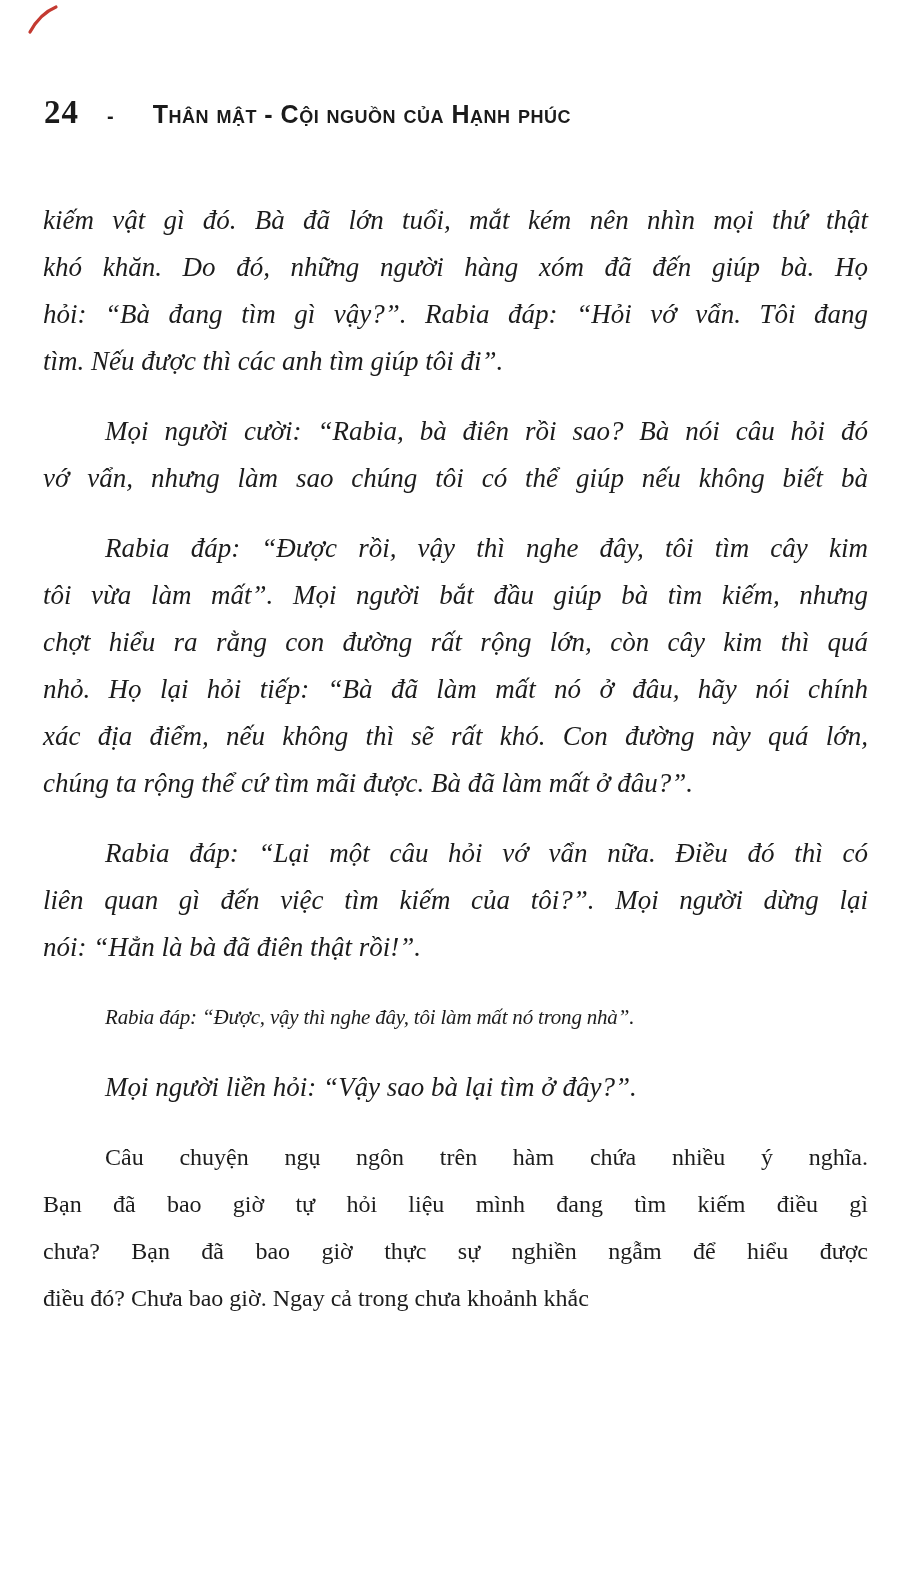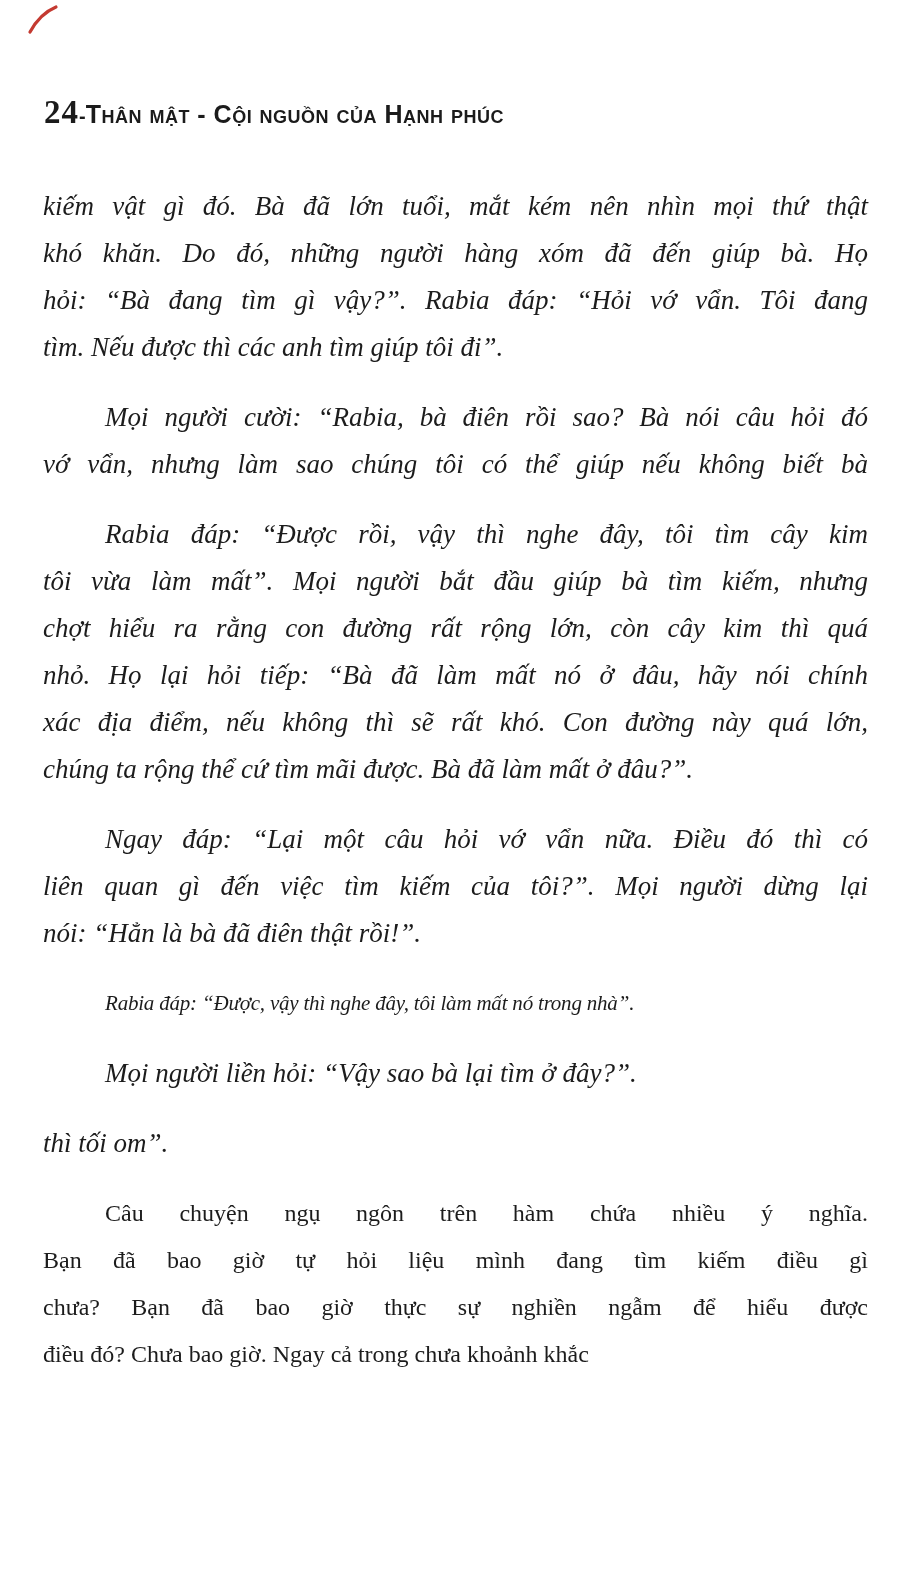--- a/index.html
+++ b/index.html
@@ -6,41 +6,42 @@
   .page{
     position:relative;
     width:915px;height:1582px;
     background:#ffffff;
     overflow:hidden;
     font-family:"Liberation Serif",serif;
   }
   .pen-mark{position:absolute;left:22px;top:2px;}
   .page-header{
     position:absolute;left:44px;top:96px;right:48px;
-    display:flex;align-items:baseline;gap:0;
+    display:flex;align-items:baseline;gap:28px;
     color:#1b1b1b;
     white-space:nowrap;
   }
   .page-number{
     font-family:"Liberation Serif",serif;
     font-weight:bold;font-size:33px;line-height:1;
     letter-spacing:1px;
   }
   .header-sep{
     font-family:"Liberation Sans",sans-serif;
     font-weight:bold;font-size:20px;line-height:1;
   }
   .header-title{
     font-family:"Liberation Sans",sans-serif;
     font-weight:bold;font-size:25px;line-height:1;
     font-variant:small-caps;
     letter-spacing:0.5px;
+    margin-left:11px;
   }
   .body-text{
-    position:absolute;left:43px;top:183px;width:825px;
+    position:absolute;left:43px;top:197px;width:825px;
     color:#1c1c1c;
   }
   .para{margin:0 0 23px 0;padding:0;}
   .line{
     line-height:47px;
     white-space:nowrap;
     text-align:justify;
     text-align-last:justify;
   }
   .line.last{text-align-last:left;}
@@ -87,32 +88,31 @@
       </div>
       <div class="para italic indent">
         <div class="line first">Rabia đáp: “Được rồi, vậy thì nghe đây, tôi tìm cây kim</div>
         <div class="line">tôi vừa làm mất”. Mọi người bắt đầu giúp bà tìm kiếm, nhưng</div>
         <div class="line">chợt hiểu ra rằng con đường rất rộng lớn, còn cây kim thì quá</div>
         <div class="line">nhỏ. Họ lại hỏi tiếp: “Bà đã làm mất nó ở đâu, hãy nói chính</div>
         <div class="line">xác địa điểm, nếu không thì sẽ rất khó. Con đường này quá lớn,</div>
         <div class="line last">chúng ta rộng thể cứ tìm mãi được. Bà đã làm mất ở đâu?”.</div>
       </div>
       <div class="para italic indent">
-        <div class="line first">Ngay đáp: “Lại một câu hỏi vớ vẩn nữa. Điều đó thì có</div>
+        <div class="line first">Rabia đáp: “Lại một câu hỏi vớ vẩn nữa. Điều đó thì có</div>
         <div class="line">liên quan gì đến việc tìm kiếm của tôi?”. Mọi người dừng lại</div>
         <div class="line last">nói: “Hẳn là bà đã điên thật rồi!”.</div>
       </div>
       <div class="para italic-condensed indent">
         <div class="line first last">Rabia đáp: “Được, vậy thì nghe đây, tôi làm mất nó trong nhà”.</div>
       </div>
       <div class="para italic indent">
         <div class="line first last">Mọi người liền hỏi: “Vậy sao bà lại tìm ở đây?”.</div>
       </div>
       <div class="para italic indent">
-        <div class="line last">thì tối om”.</div>
       </div>
       <div class="para upright indent">
         <div class="line first">Câu chuyện ngụ ngôn trên hàm chứa nhiều ý nghĩa.</div>
         <div class="line">Bạn đã bao giờ tự hỏi liệu mình đang tìm kiếm điều gì</div>
         <div class="line">chưa? Bạn đã bao giờ thực sự nghiền ngẫm để hiểu được</div>
         <div class="line last">điều đó? Chưa bao giờ. Ngay cả trong chưa khoảnh khắc</div>
       </div>
     </div>
 
 </div>

